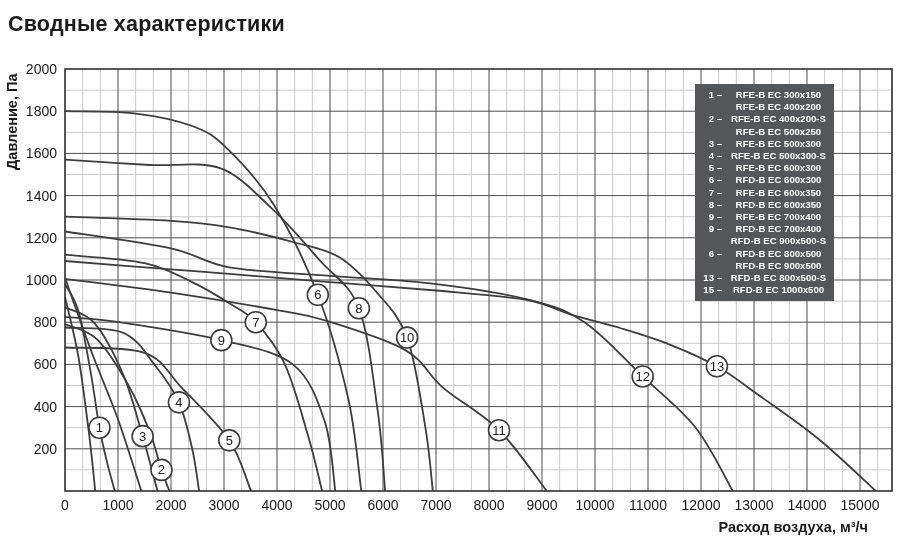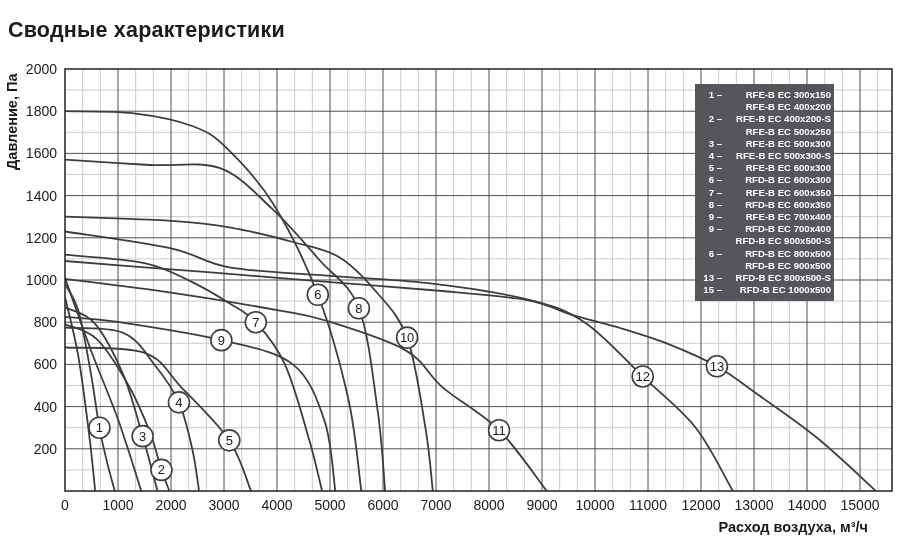--- a/index.html
+++ b/index.html
@@ -1,25 +1,25 @@
 <!DOCTYPE html>
 <html><head>
 <meta charset="utf-8">
 <style>
   html,body{margin:0;padding:0;background:#ffffff;}
   body{width:900px;height:542px;overflow:hidden;font-family:"Liberation Sans",sans-serif;position:relative;}
-  .page-title{position:absolute;left:8px;top:18px;font-size:21.5px;font-weight:bold;color:#1b1b1b;letter-spacing:.2px;}
+  .page-title{position:absolute;left:8px;top:12px;font-size:21.5px;font-weight:bold;color:#1b1b1b;letter-spacing:.2px;}
   .chart-wrap{position:absolute;left:0;top:30px;width:900px;height:512px;}
   svg{display:block;}
   .legend{position:absolute;left:695px;top:54px;width:139px;background:#55565a;color:#ffffff;
           padding:5px 3px 5px 0;box-sizing:border-box;}
   .lg-row{display:grid;grid-template-columns:27px 1fr;column-gap:4px;font-size:9.6px;font-weight:bold;
           line-height:12.2px;white-space:nowrap;}
   .lg-num{text-align:right;}
-  .lg-name{text-align:right;}
+  .lg-name{text-align:center;}
 </style>
 </head>
 <body>
 
 <div class="page-title">Сводные характеристики</div>
 
 <div class="chart-wrap">
   <svg id="chart" width="900" height="512" viewBox="0 0 900 512">
       <defs>
         <clipPath id="plot-clip">

